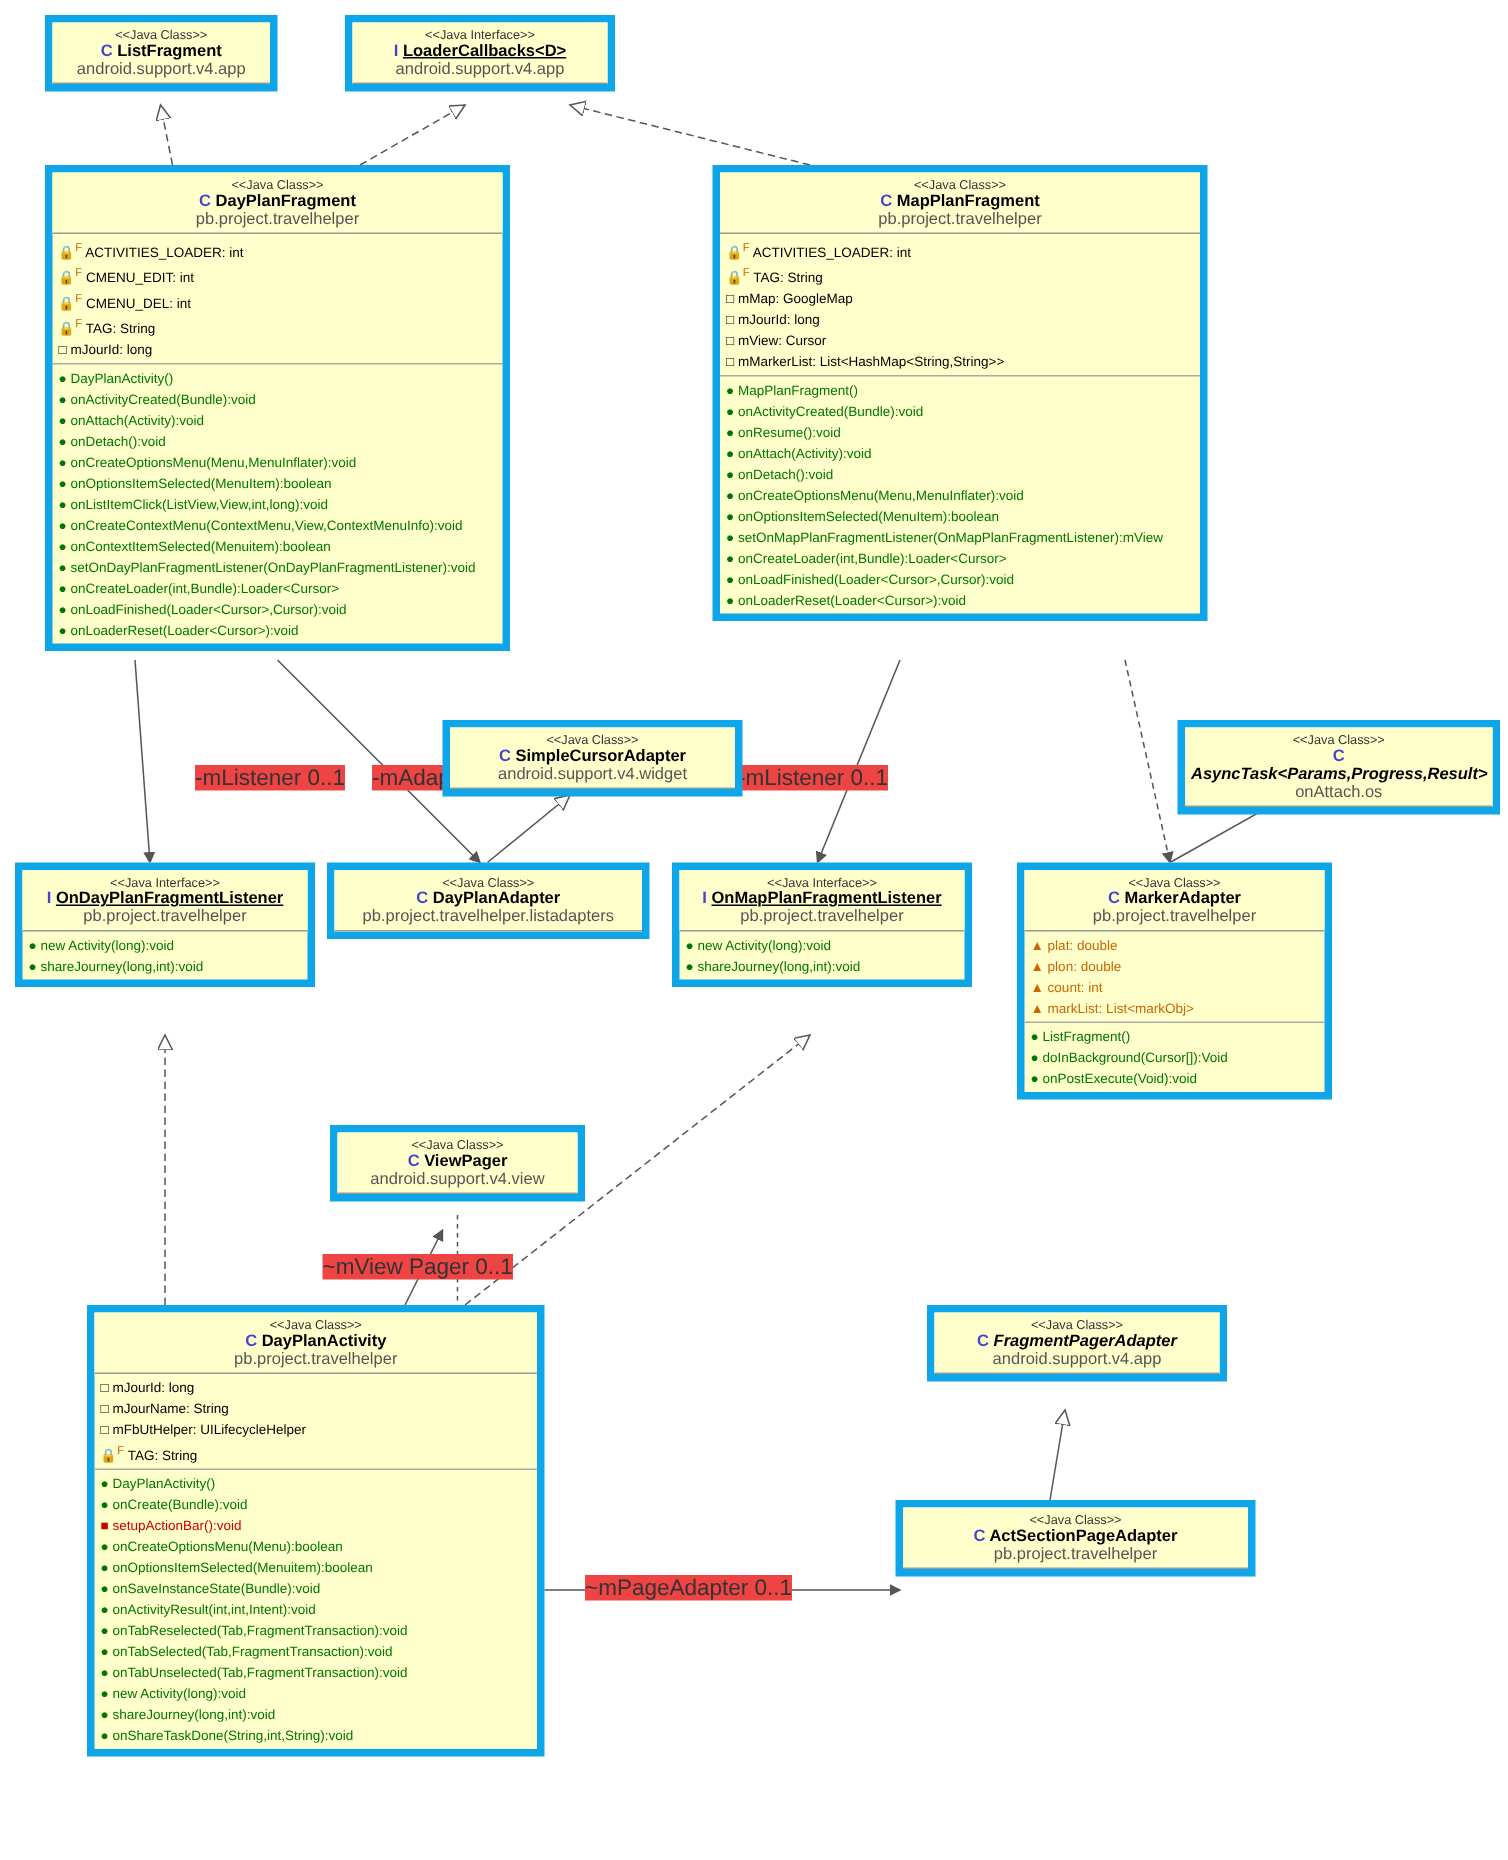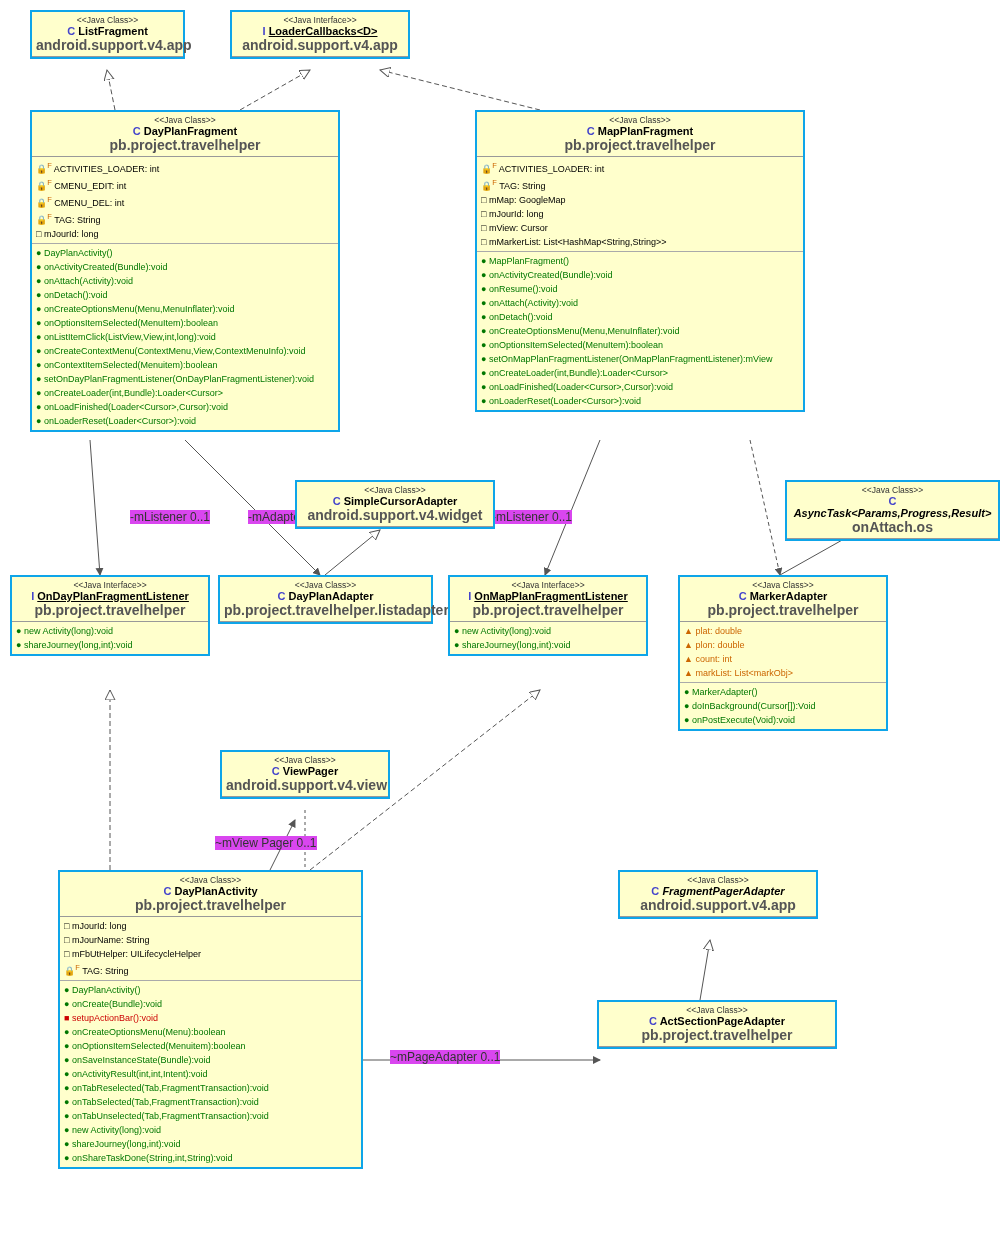--- a/index.html
+++ b/index.html
@@ -13,42 +13,41 @@
       overflow: auto;
     }
     .diagram-container {
       position: relative;
       width: 1005px;
       height: 1240px;
     }
     .uml-box {
       position: absolute;
       background: #ffffcc;
-      border: 2px solid #0ea5e9;
+      border: 5px solid #0ea5e9;
       font-size: 9.5px;
     }
     .uml-box .header {
       background: #ffffcc;
       border-bottom: 1px solid #999;
       padding: 3px 4px;
       text-align: center;
     }
     .uml-box .header .stereotype {
       font-size: 8.5px;
       color: #333;
     }
     .uml-box .header .classname {
       font-weight: bold;
       font-size: 11px;
       color: #000;
     }
     .uml-box .header .package {
-      font-size: 14px;
+      font-size: 11px;
       color: #555;
-      font-weight: bold;
     }
     .uml-box .section {
       border-bottom: 1px solid #aaa;
       padding: 2px 4px;
     }
     .uml-box .section:last-child {
       border-bottom: none;
     }
     .uml-box .section .item {
       line-height: 14px;
@@ -61,23 +60,23 @@
 
     svg.arrows {
       position: absolute;
       top: 0; left: 0;
       width: 1005px;
       height: 1240px;
       pointer-events: none;
     }
     .label-text {
       position: absolute;
-      font-size: 12px;
+      font-size: 15px;
       color: #333;
-      background: #d946ef;
+      background: #ef4444;
     }
   </style>
 </head>
 <body>
 
 <div class="diagram-container">
 
   <svg class="arrows">
 
     <defs>
@@ -261,21 +260,21 @@
       <div class="classname"><span style="color:#4444cc">C</span> MarkerAdapter</div>
       <div class="package">pb.project.travelhelper</div>
     </div>
     <div class="section">
       <div class="item item-triangle">▲ plat: double</div>
       <div class="item item-triangle">▲ plon: double</div>
       <div class="item item-triangle">▲ count: int</div>
       <div class="item item-triangle">▲ markList: List&lt;markObj&gt;</div>
     </div>
     <div class="section">
-      <div class="item item-green">● MarkerAdapter()</div>
+      <div class="item item-green">● ListFragment()</div>
       <div class="item item-green">● doInBackground(Cursor[]):Void</div>
       <div class="item item-green">● onPostExecute(Void):void</div>
     </div>
   </div>
 
   <div class="uml-box" style="left:220px;top:750px;width:170px;">
     <div class="header">
       <div class="stereotype">&lt;&lt;Java Class&gt;&gt;</div>
       <div class="classname"><span style="color:#4444cc">C</span> ViewPager</div>
       <div class="package">android.support.v4.view</div>

